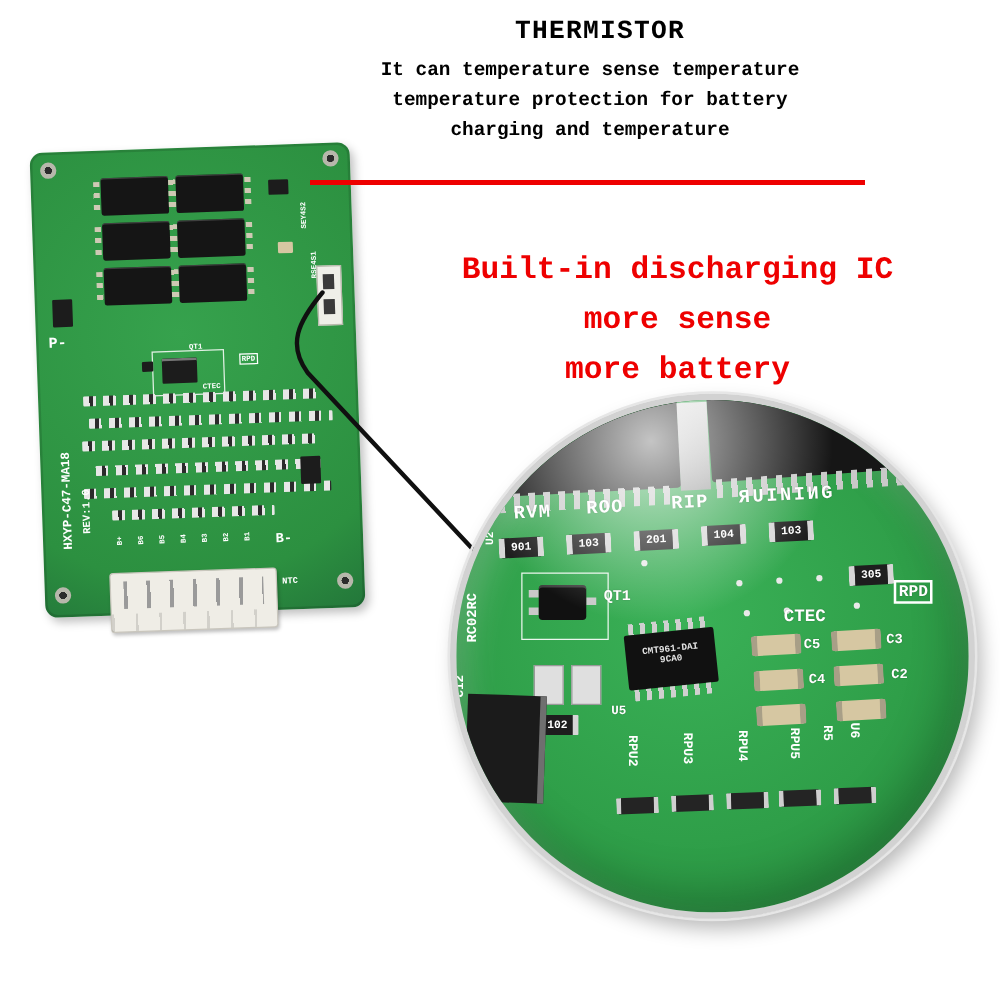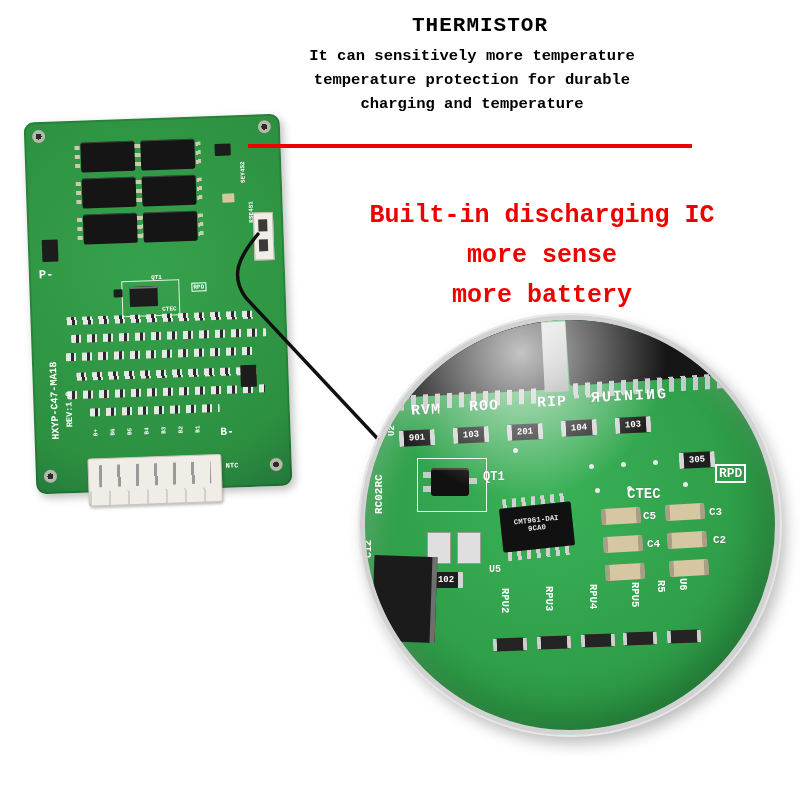--- a/index.html
+++ b/index.html
@@ -70,22 +70,22 @@
   .legs{position:absolute;height:15px;background:repeating-linear-gradient(to right,#c9c9c9 0 5px,rgba(0,0,0,0) 5px 12px);}
   .icpins{position:absolute;height:9px;background:repeating-linear-gradient(to right,#d0d0d0 0 4px,rgba(0,0,0,0) 4px 9.6px);}
 </style>
 </head>
 <body>
 
 <div class="stage">
 
   <div class="title">THERMISTOR</div>
   <div class="desc">
-    <div>It can sensitively more temperature</div>
-    <div>temperature protection for durable</div>
+    <div>It can temperature sense temperature</div>
+    <div>temperature protection for battery</div>
     <div>charging and temperature</div>
   </div>
   <div class="redline"></div>
 
   <div class="features">
     <div>Built-in discharging IC</div>
     <div>more sense</div>
     <div>more battery</div>
   </div>
 

